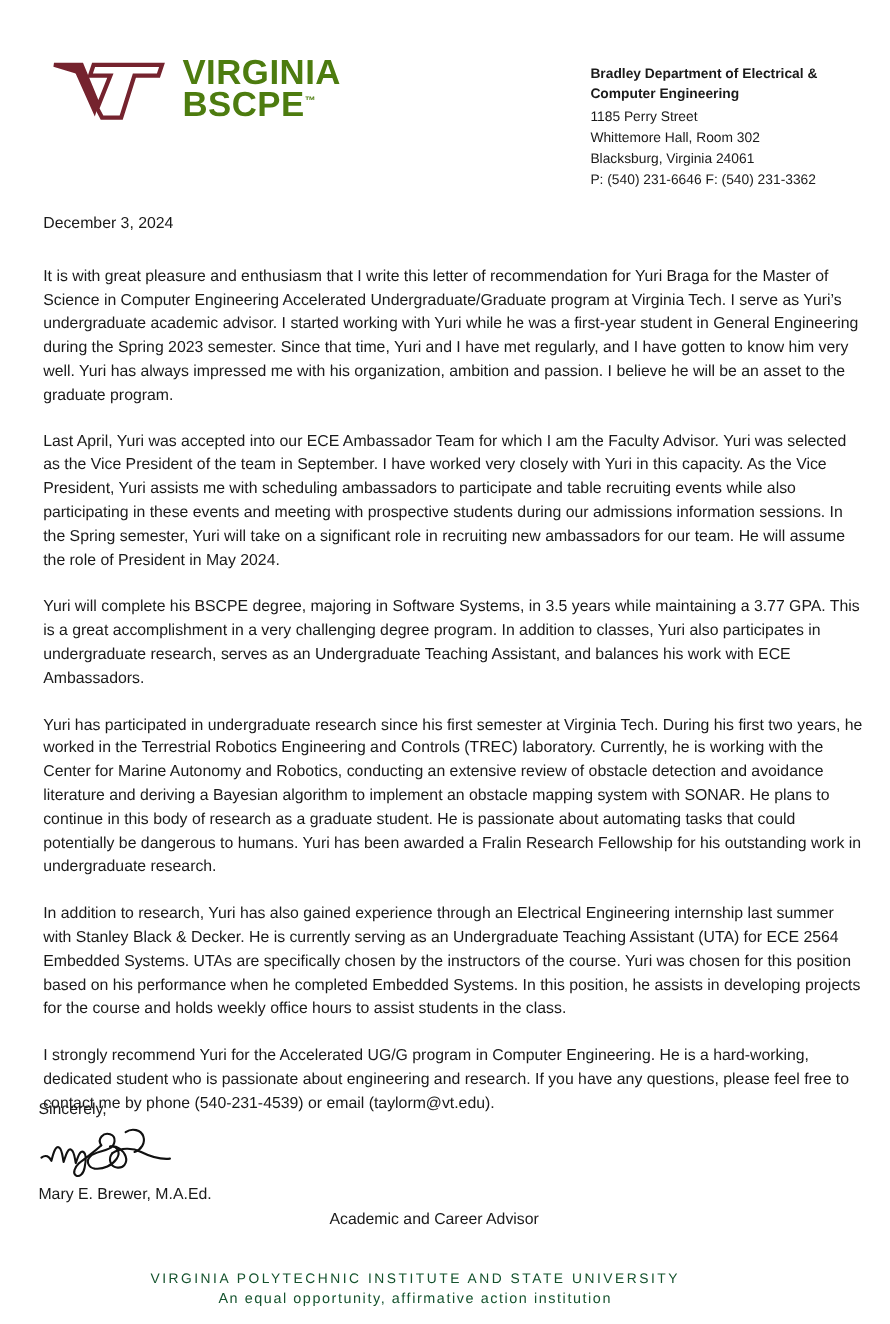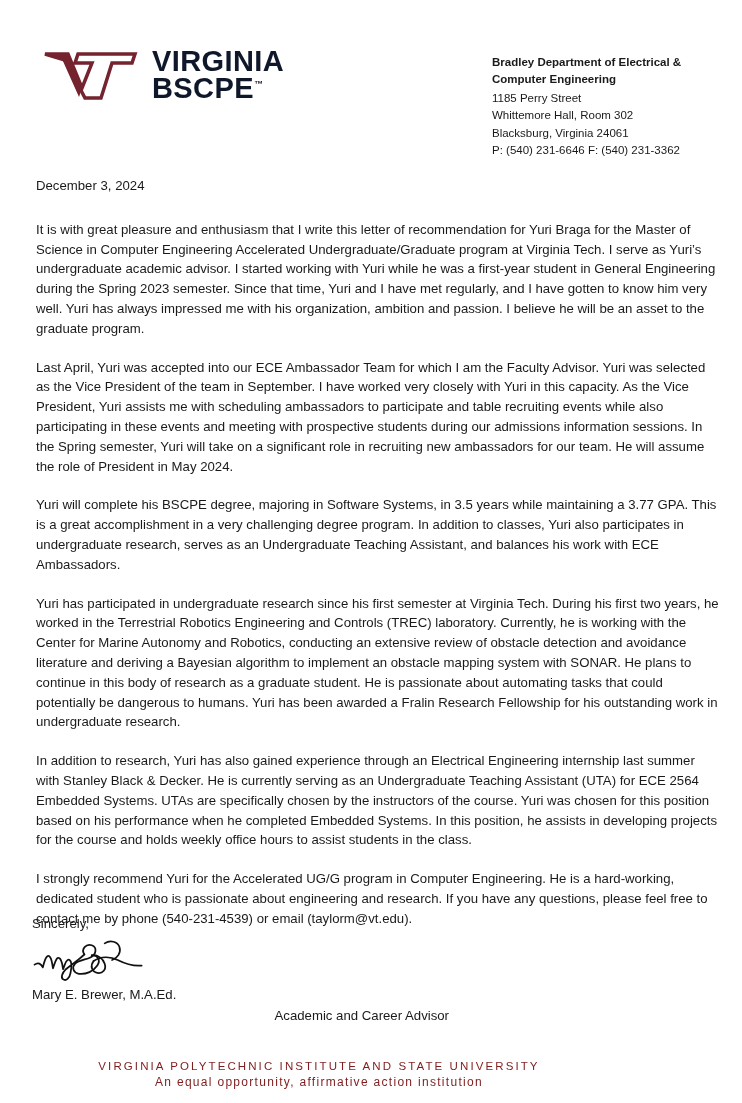--- a/index.html
+++ b/index.html
@@ -32,21 +32,21 @@
     align-items: center;
   }
   .vt-mark {
     width: 96px;
     height: 52px;
     display: block;
   }
   .wordmark {
     margin-left: 14px;
     line-height: 0.92;
-    color: #0f172a;
+    color: #4d7c0f;
     font-weight: bold;
     font-size: 29px;
     letter-spacing: 0.4px;
   }
   .wordmark .wm-line {
     display: block;
   }
   .wordmark .tm {
     font-size: 9px;
     vertical-align: super;
@@ -118,21 +118,22 @@
     text-align: right;
   }
 
   
   .footer {
     position: absolute;
     left: 0;
     bottom: 14px;
     width: 638px;
     text-align: center;
-    color: #7f1d1d;
+    color: #14532d;
+    padding-left: 27px;
   }
   .footer .f-line1 {
     display: block;
     font-size: 11.5px;
     letter-spacing: 2.1px;
     margin-bottom: 3px;
   }
   .footer .f-line2 {
     display: block;
     font-size: 12px;

